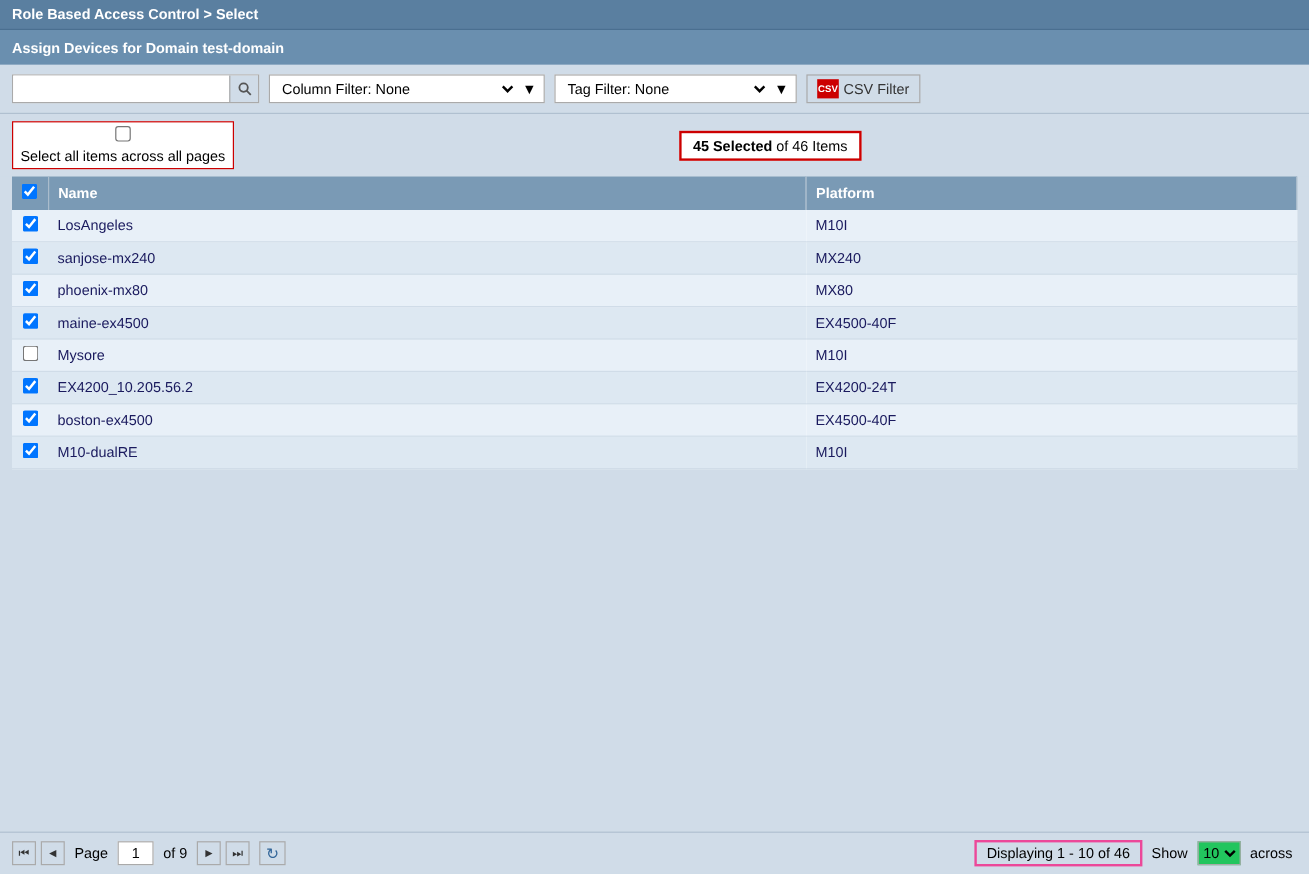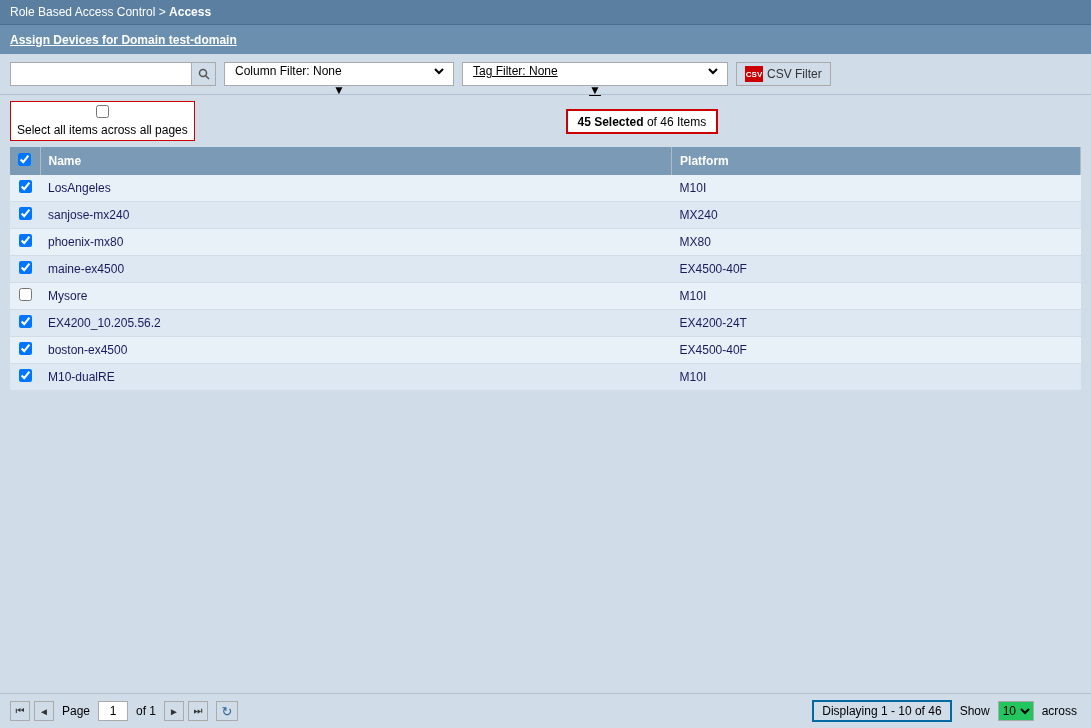--- a/index.html
+++ b/index.html
@@ -6,29 +6,28 @@
     body { background: #d0dce8; width: 1091px; height: 728px; overflow: hidden; }
 
     .title-bar {
       background: #5a7fa0;
       color: white;
       padding: 5px 10px;
       font-weight: bold;
       font-size: 12px;
       border-bottom: 1px solid #4a6f90;
     }
-    .title-bar span { font-weight: normal; }
+    .title-bar span { font-weight: bold; }
 
     .section-header {
       background: #6a8faf;
       color: white;
       padding: 7px 10px;
       font-weight: bold;
       font-size: 13px;
-      text-decoration: underline;
     }
 
     .toolbar {
       background: #d0dce8;
       padding: 8px 10px;
       display: flex;
       align-items: center;
       gap: 8px;
       border-bottom: 1px solid #b0c0d0;
     }
@@ -61,36 +60,34 @@
     }
     .dropdown {
       height: 24px;
       border: 1px solid #aaa;
       background: white;
       display: flex;
       align-items: center;
       padding: 0 6px;
       cursor: pointer;
       gap: 4px;
-      flex-direction: column;
     }
     .dropdown select {
       border: none;
       background: transparent;
       outline: none;
       font-size: 12px;
       width: 100%;
       cursor: pointer;
     }
     .column-filter-dropdown {
       width: 230px;
     }
     .tag-filter-dropdown {
-      width: 266px;
-      text-decoration: underline;
+      width: 202px;
     }
     .csv-filter-btn {
       background: #d0dce8;
       border: 1px solid #aaa;
       height: 24px;
       padding: 0 8px;
       cursor: pointer;
       display: flex;
       align-items: center;
       gap: 4px;
@@ -238,42 +235,42 @@
       height: 20px;
       cursor: pointer;
       display: flex;
       align-items: center;
       justify-content: center;
       font-size: 13px;
       color: #336699;
       margin-left: 4px;
     }
     .displaying-info {
-      border: 2px solid #0369a1;
+      border: 2px solid #ec4899;
       padding: 2px 8px;
       font-size: 12px;
       background: #d0dce8;
       margin-left: auto;
     }
     .show-label { font-size: 12px; padding: 0 4px; }
     .show-select {
       height: 20px;
       border: 1px solid #aaa;
       font-size: 12px;
       background: #22c55e;
     }
     .items-label { font-size: 12px; padding: 0 4px; }
   </style>
 </head>
 <body>
 
 <div class="title-bar">
   <span>Role Based Access Control</span>
   <span> &gt; </span>
-  <strong>Access</strong>
+  <strong>Select</strong>
 </div>
 
 <div class="section-header">
   <span>Assign Devices for Domain test-domain</span>
 </div>
 
 <div class="toolbar">
   <div class="search-box">
     <input type="text" placeholder="" style="">
     <button class="search-icon-btn">
@@ -369,21 +366,21 @@
         </tr>
       </tbody>
   </table>
 </div>
 
 <div class="footer">
   <button class="footer-nav-btn" title="First">⏮</button>
   <button class="footer-nav-btn" title="Previous">◄</button>
   <span class="page-label">Page</span>
   <input class="page-input" type="text" value="1" style="">
-  <span class="of-pages">of 1</span>
+  <span class="of-pages">of 9</span>
   <button class="footer-nav-btn" title="Next">►</button>
   <button class="footer-nav-btn" title="Last">⏭</button>
   <button class="refresh-btn" title="Refresh">↻</button>
 
   <div class="displaying-info">
     <span>Displaying 1 - 10 of 46</span>
   </div>
 
   <span class="show-label">Show</span>
   <select class="show-select">

